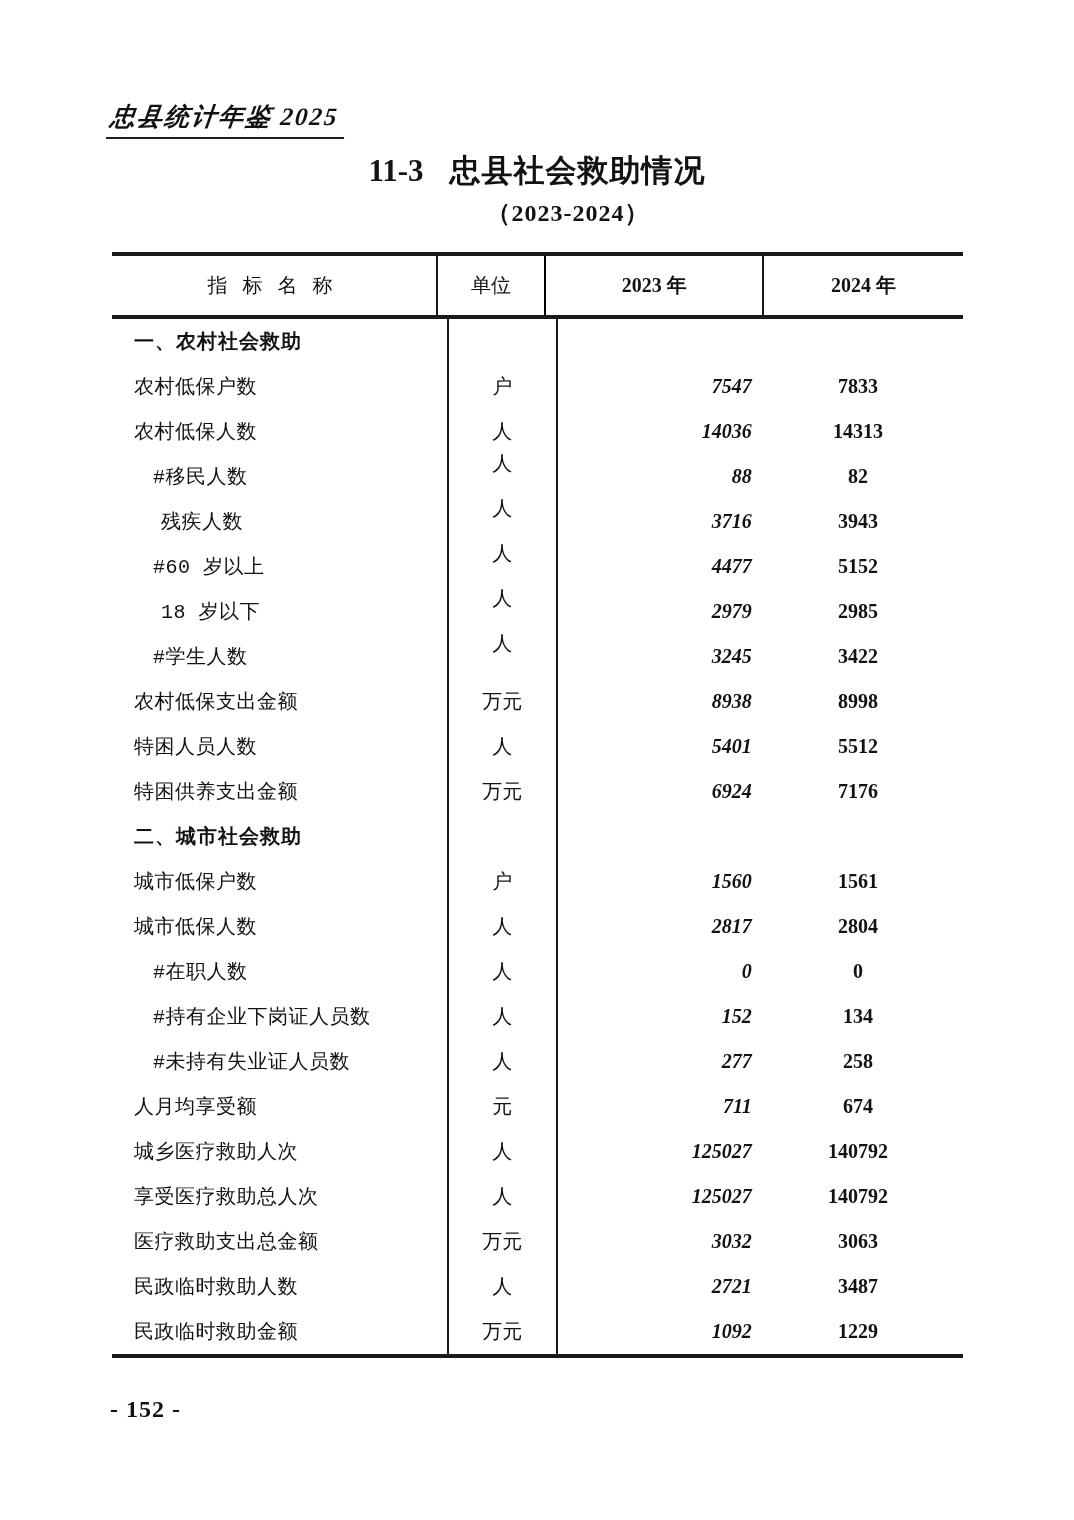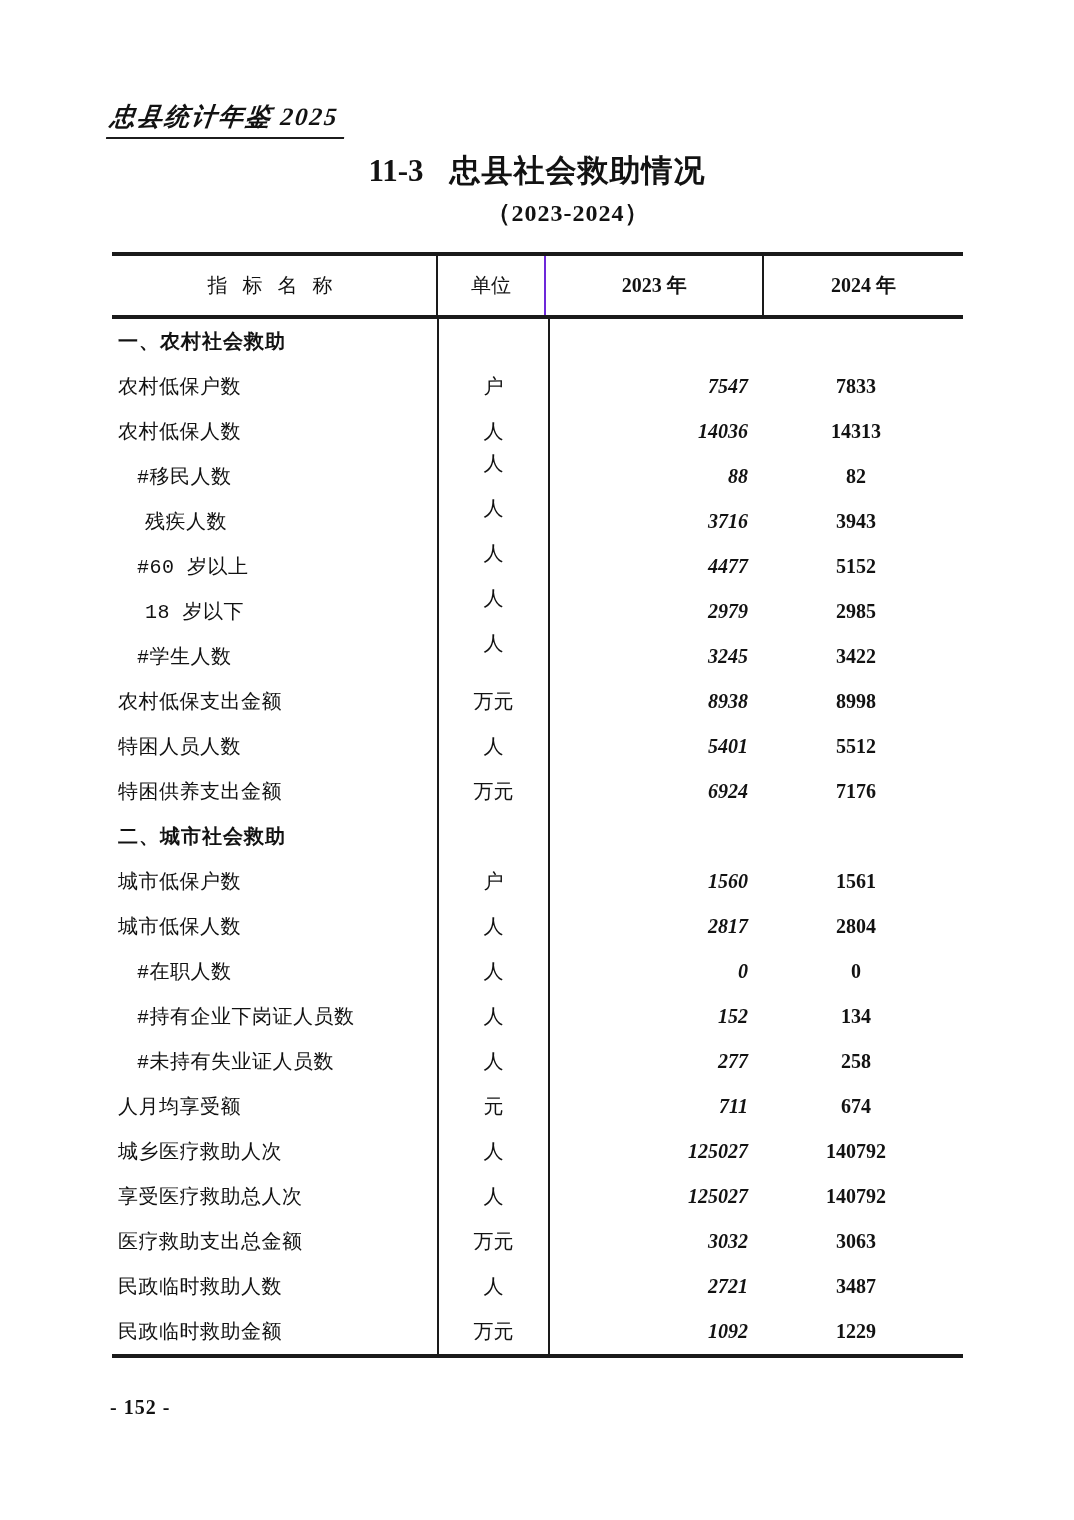--- a/index.html
+++ b/index.html
@@ -57,49 +57,49 @@
     border-bottom:4px solid #1a1a1a;
     height:59px;
     box-sizing:content-box;
     gap:7px;
   }
   .thead .cell{
     display:flex;align-items:center;justify-content:center;
     box-sizing:border-box;
   }
   .hc1{width:325px;letter-spacing:1px;word-spacing:8px;}
-  .hc2{width:113px;border-left:2px solid #1a1a1a;border-right:2px solid #6d28d9;}
+  .hc2{width:113px;border-left:2px solid #1a1a1a;border-right:2px solid #000000;}
   .hc3{width:207px;font-weight:bold;}
   .hc4{width:206px;border-left:2px solid #1a1a1a;font-weight:bold;}
 
   .tbody{border-bottom:4px solid #1a1a1a;}
   .trow{display:flex;height:45px;}
   .trow .cell{box-sizing:border-box;display:flex;align-items:center;}
-  .bc1{width:325px;}
+  .bc1{width:325px;margin-left:16px;}
   .bc2{width:113px;justify-content:center;
        border-left:2px solid #1a1a1a;border-right:2px solid #1a1a1a;}
   .bc3{width:207px;justify-content:flex-end;padding-right:9px;font-style:italic;}
   .bc4{width:206px;justify-content:center;padding-right:8px;}
 
   .row-label{padding-left:6px;letter-spacing:0.5px;font-family:Liberation Mono, monospace;}
   .row-label.i1{padding-left:25px;}
   .row-label.i2{padding-left:33px;}
   .trow.section .row-label{
     font-weight:bold;
     font-family:"Liberation Sans","DejaVu Sans",sans-serif;
     letter-spacing:1px;
   }
   .val{font-weight:bold;}
   .unit{display:inline-block;}
   .unit.raised{transform:translateY(-13px);}
 
   
   .page-number{
     position:absolute;left:110px;top:1396px;
-    font-size:20px;font-weight:bold;letter-spacing:1px;
+    font-size:24px;font-weight:bold;letter-spacing:1px;
   }
 </style>
 </head>
 <body>
 
 <div class="page">
 
   <div class="yearbook-head">忠县统计年鉴 2025</div>
 
   <div class="title-line">

